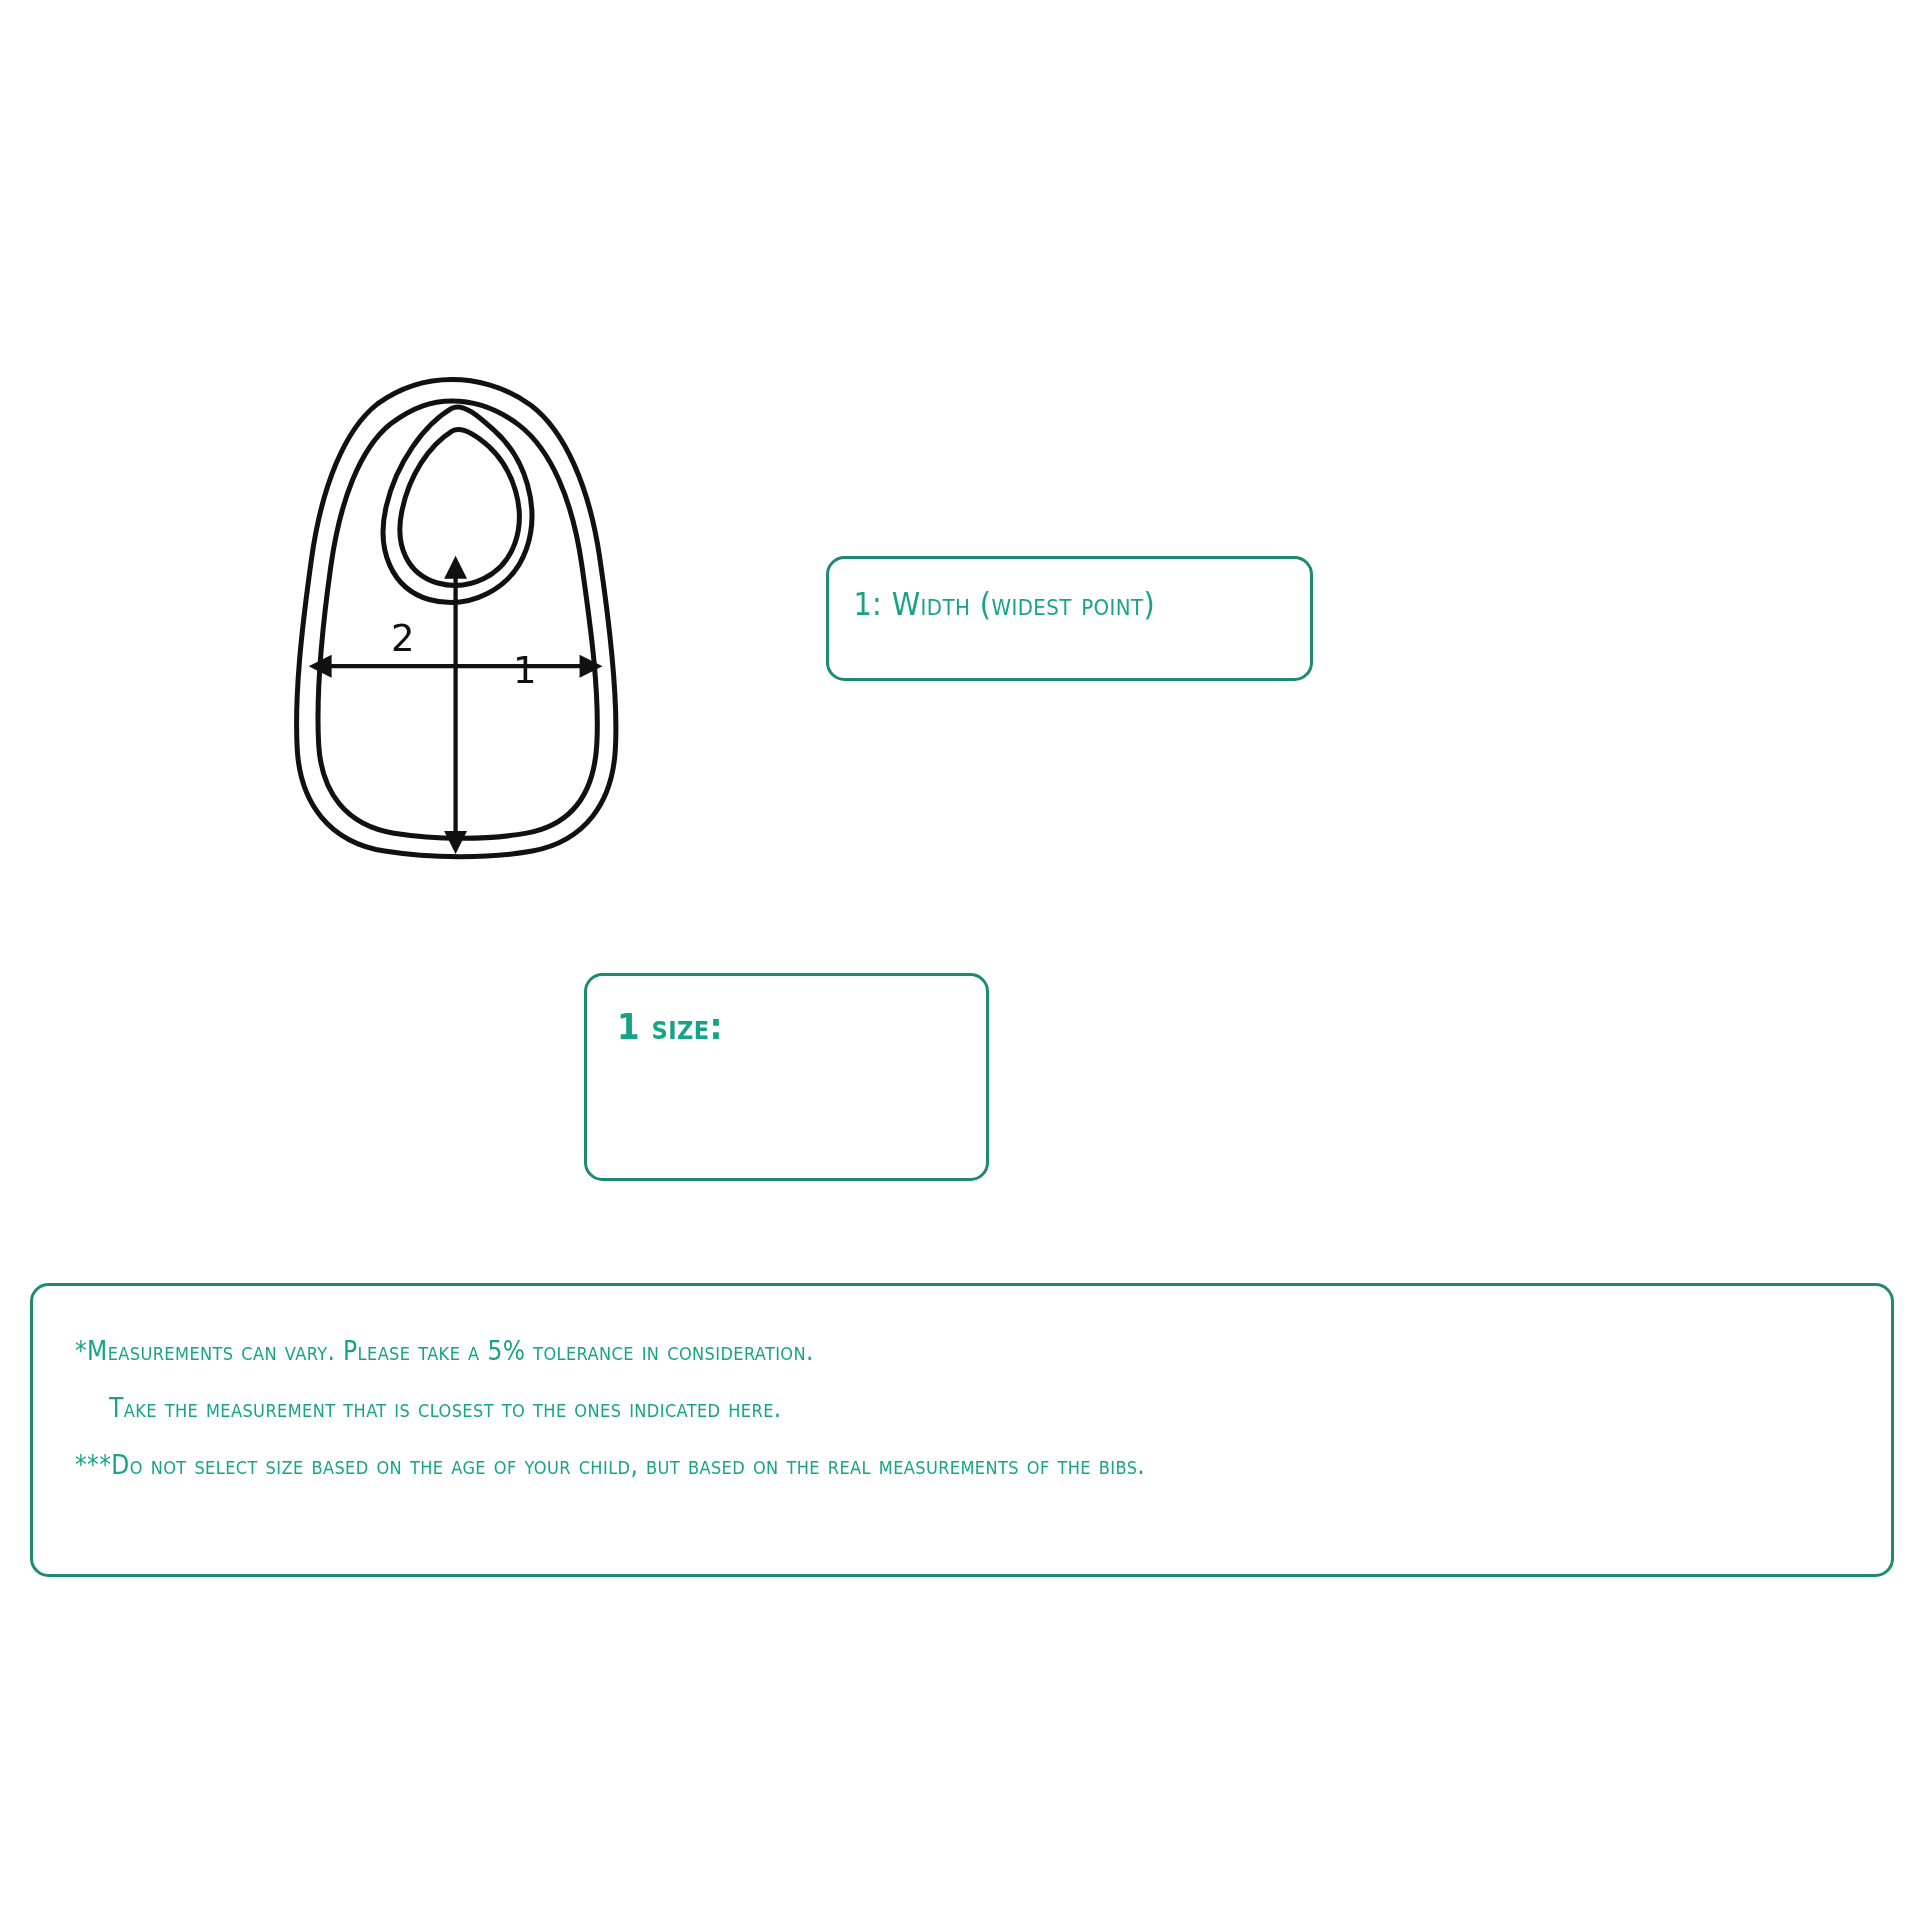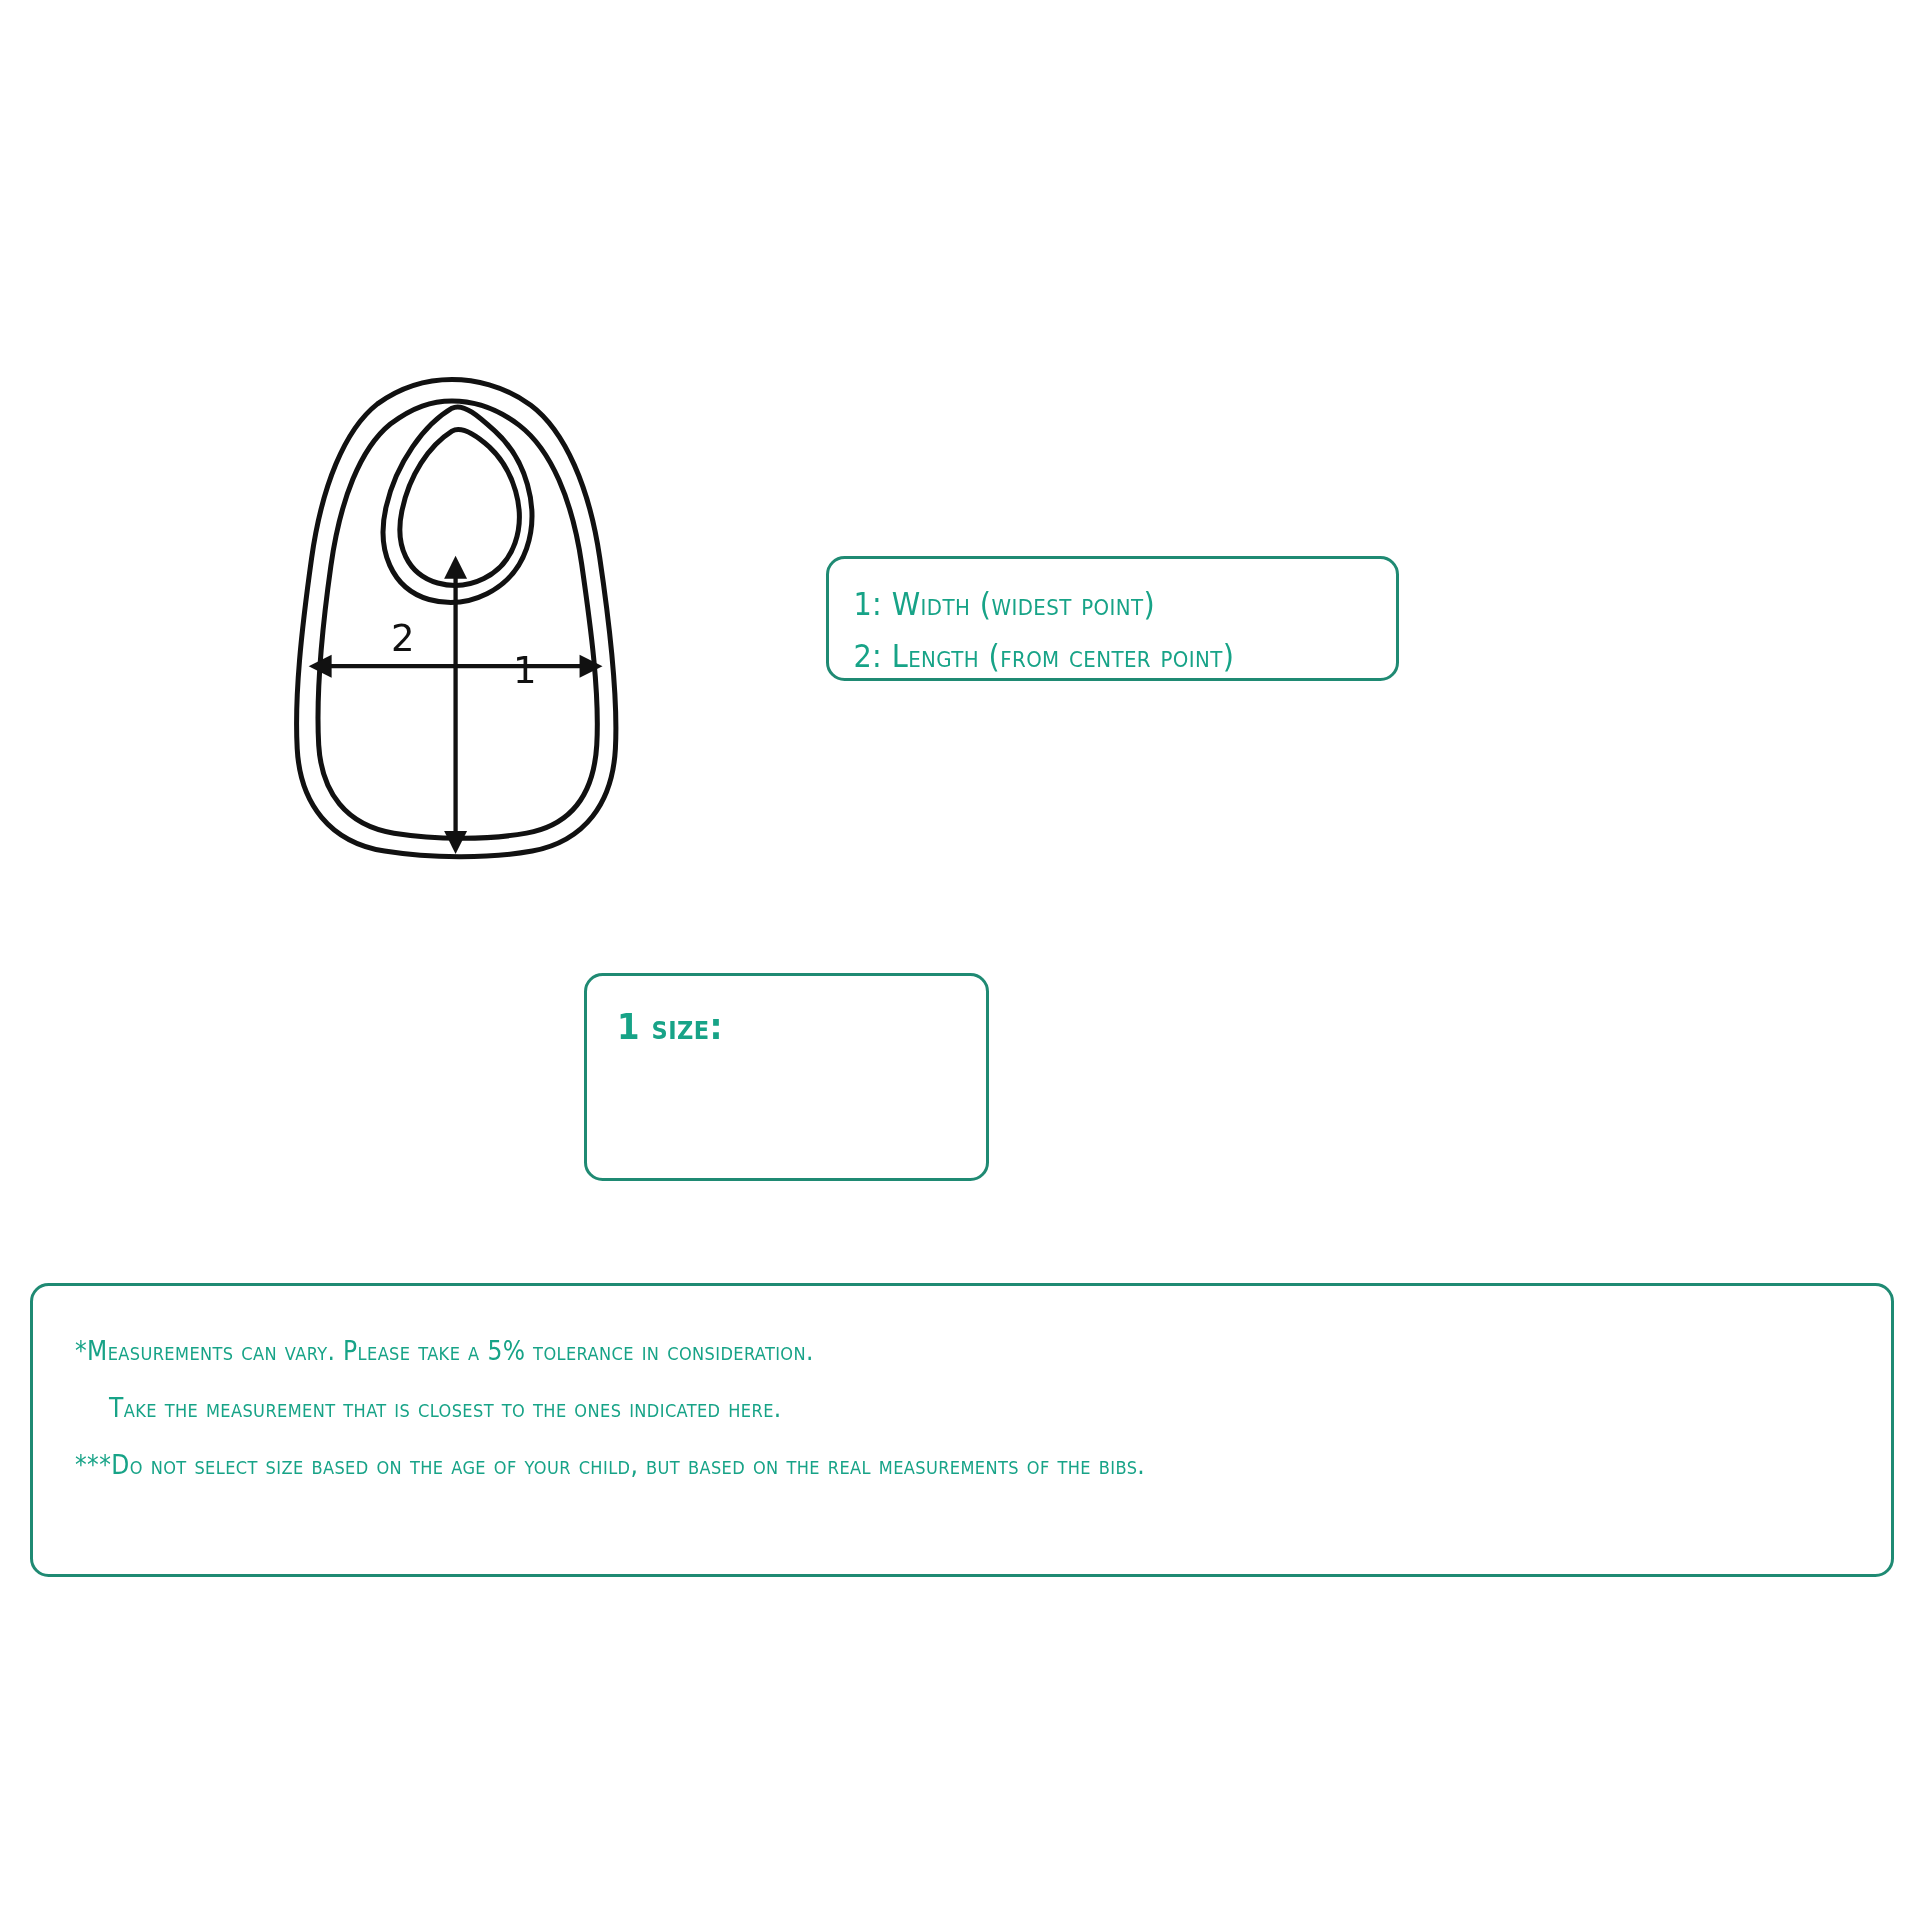--- a/index.html
+++ b/index.html
@@ -29,21 +29,21 @@
     position: absolute;
     box-sizing: border-box;
     border: 3.6px solid #1f8a73;
     border-radius: 18.6px;
     background: #ffffff;
   }
 
   .legend-box {
     left: 826px;
     top: 556px;
-    width: 573px;
+    width: 487px;
     height: 125px;
     padding: 18.6px 24.4px 0 24.4px;
   }
 
   .size-box {
     left: 584px;
     top: 973px;
     width: 405px;
     height: 208px;
     padding: 21.5px 0 0 30px;
@@ -149,21 +149,20 @@
       <polygon points="305,692 289,660 321,660" fill="#111111"></polygon>
     </g>
   </svg>
 
   <div class="dim-label" id="label-1">1</div>
   <div class="dim-label" id="label-2">2</div>
 </div>
 
 <div class="teal-box legend-box">
   <div class="teal-text legend-line">1: Width (widest point)</div>
-  <div class="teal-text legend-line">2: Length (from center point)</div>
 </div>
 
 <div class="teal-box size-box">
   <div class="teal-text size-line">1 size:</div>
 </div>
 
 <div class="teal-box notes-box">
   <div class="teal-text note-line">*Measurements can vary. Please take a 5% tolerance in consideration.</div>
   <div class="teal-text note-line indent">Take the measurement that is closest to the ones indicated here.</div>
   <div class="teal-text note-line">***Do not select size based on the age of your child, but based on the real measurements of the bibs.</div>

